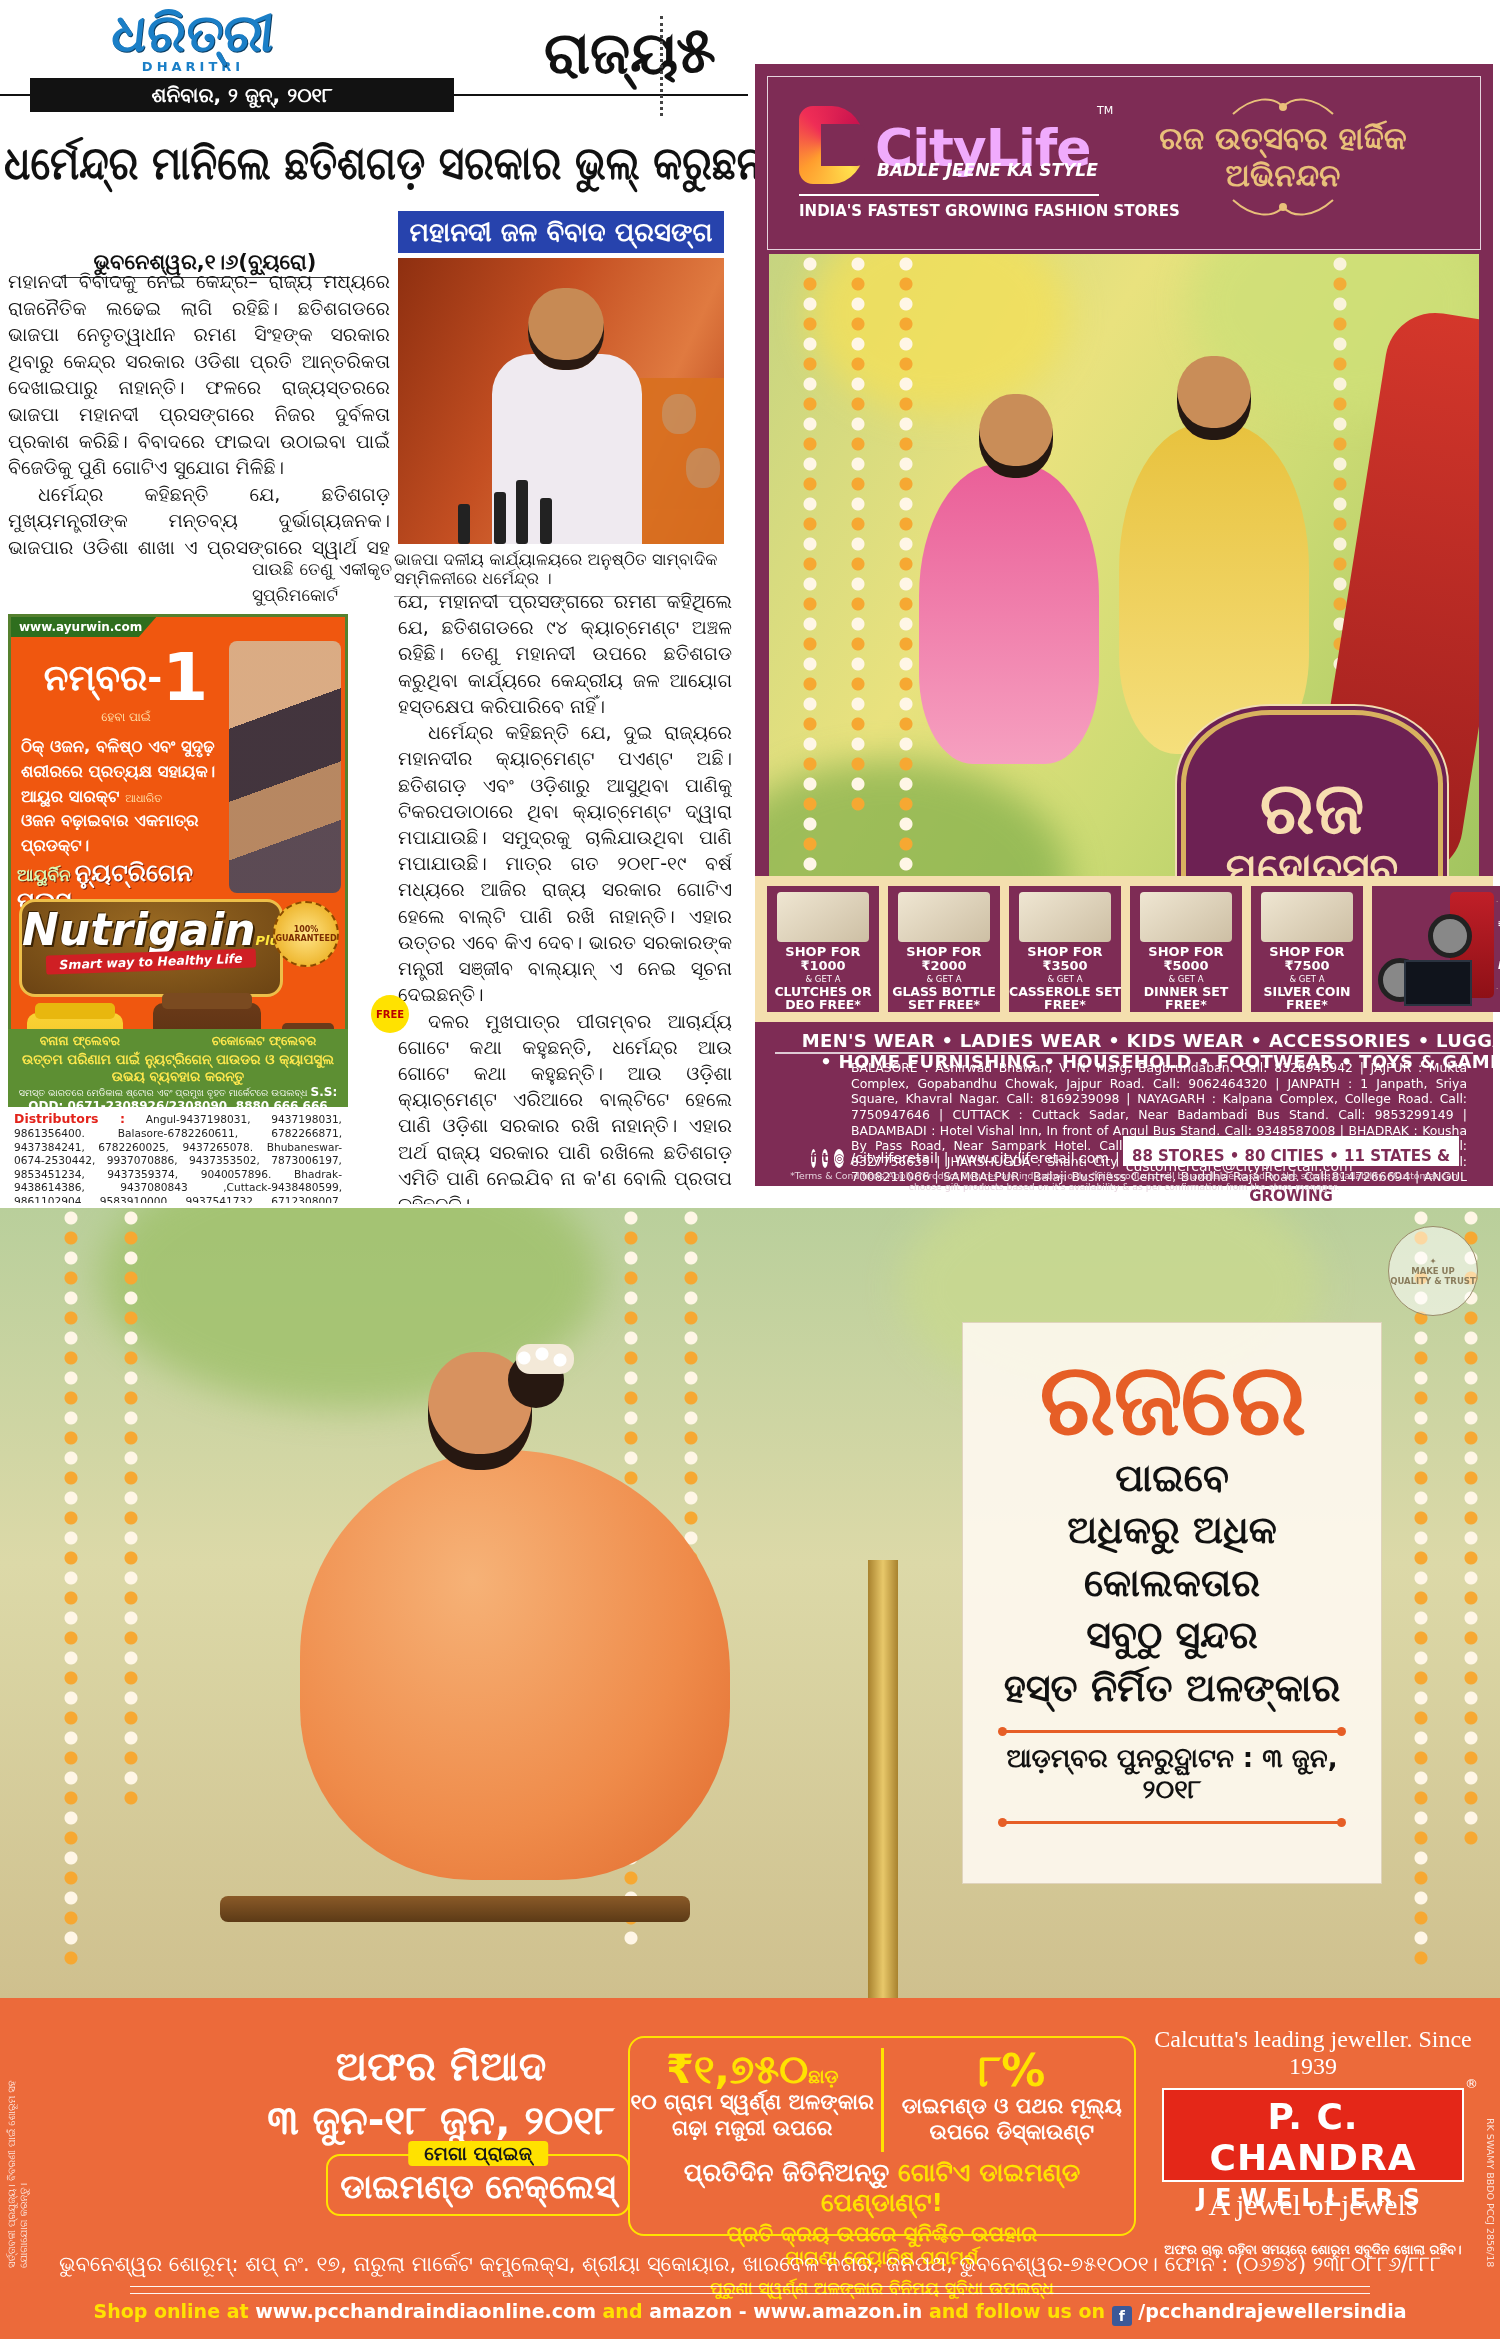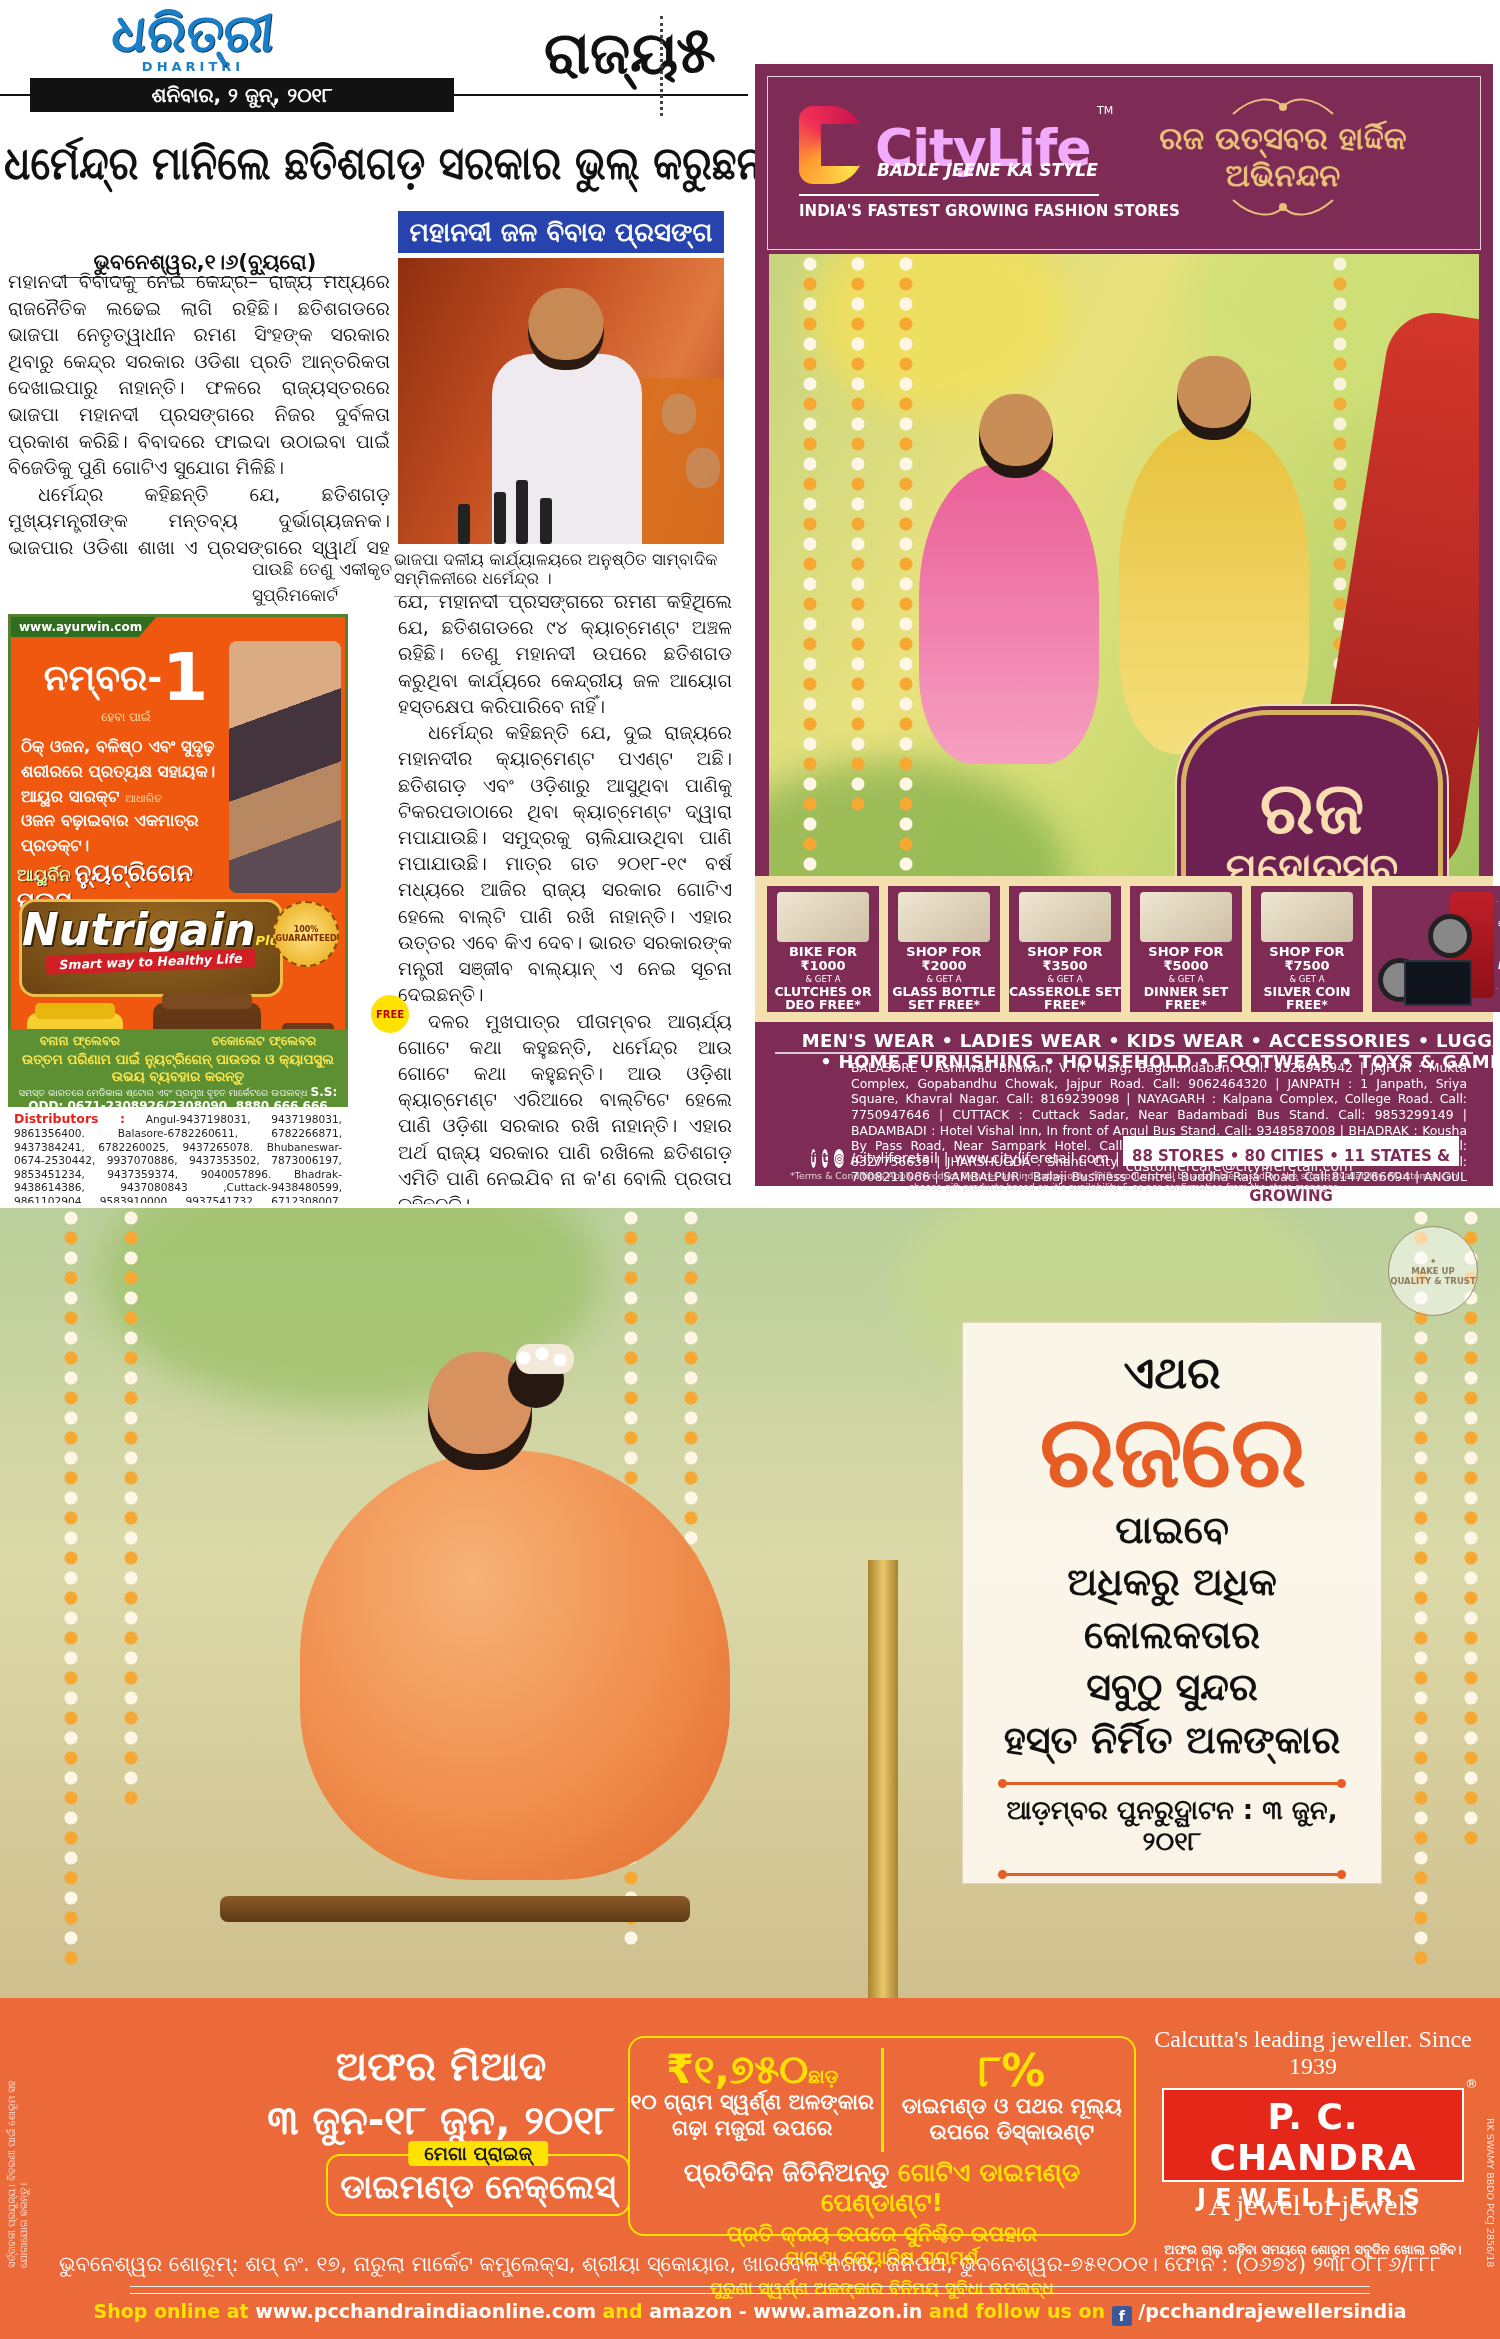--- a/index.html
+++ b/index.html
@@ -363,21 +363,21 @@
       <div class="cl-head" style="left:408px;top:102px;"></div>
       <div class="cl-badge">
         <div class="l1">ରଜ</div>
         <div class="l2">ମହୋତ୍ସବ</div>
       </div>
     </div>
 
     <div class="cl-offers">
       <div class="ob">
         <div class="img"></div>
-        <div class="shop">BIKE FOR ₹1000</div>
+        <div class="shop">SHOP FOR ₹1000</div>
         <div class="get">&amp; GET A</div>
         <div class="item">CLUTCHES OR DEO FREE*</div>
       </div>
       <div class="ob">
         <div class="img"></div>
         <div class="shop">SHOP FOR ₹2000</div>
         <div class="get">&amp; GET A</div>
         <div class="item">GLASS BOTTLE SET FREE*</div>
       </div>
       <div class="ob">
@@ -450,21 +450,20 @@
   <div class="abs pcc-head"></div>
   <div class="abs pcc-bun"></div>
   <div class="abs pcc-flowers"></div>
   <div class="abs pcc-stamp">
     <span>✦</span>
     <span>MAKE UP</span>
     <span>QUALITY &amp; TRUST</span>
   </div>
 
   <div class="abs pcc-panel">
-    <div class="l1">ଏଥର</div>
     <div class="l2">ରଜରେ</div>
     <div class="ln">ପାଇବେ</div>
     <div class="ln">ଅଧିକରୁ ଅଧିକ</div>
     <div class="ln">କୋଲକତାର</div>
     <div class="ln">ସବୁଠୁ ସୁନ୍ଦର</div>
     <div class="ln">ହସ୍ତ ନିର୍ମିତ ଅଳଙ୍କାର</div>
     <div class="pcc-div"></div>
     <div class="pcc-reopen">ଆଡ଼ମ୍ବର ପୁନରୁଦ୍ଘାଟନ : ୩ ଜୁନ, ୨୦୧୮</div>
     <div class="pcc-div"></div>
   </div>

